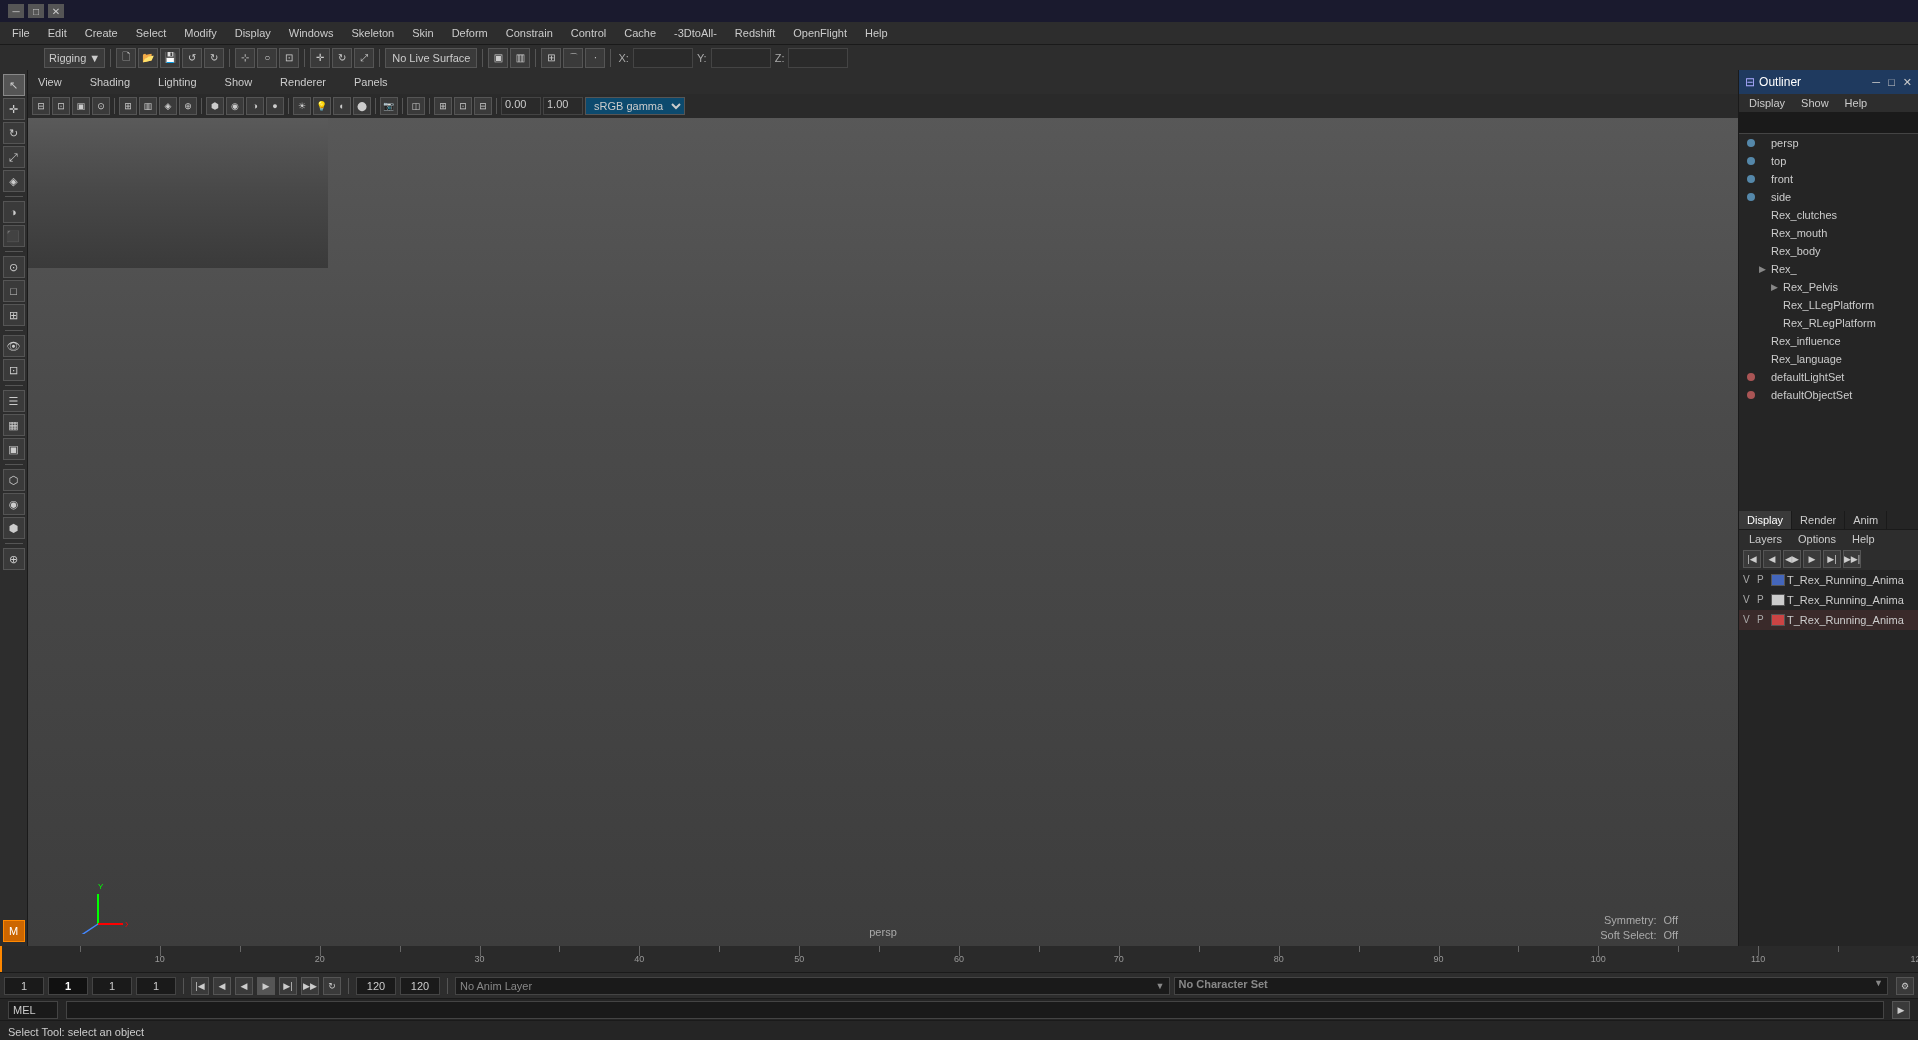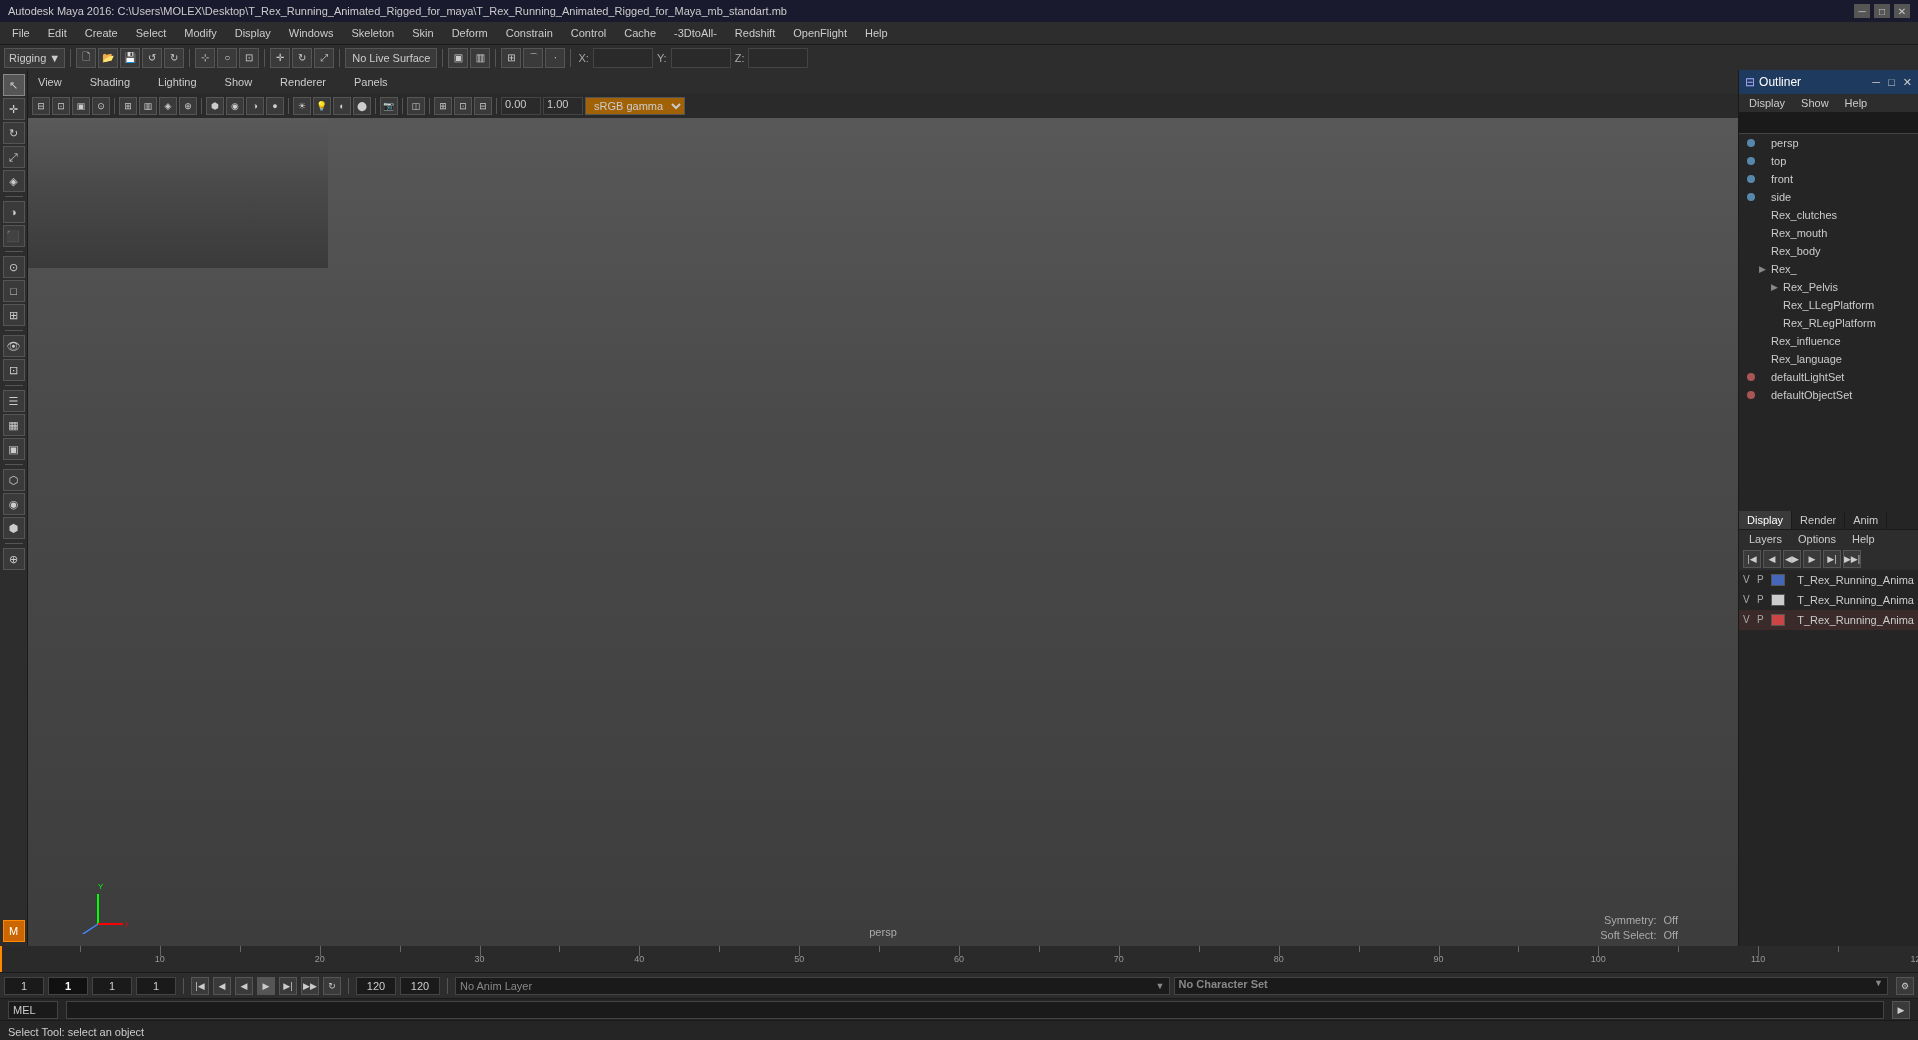--- a/index.html
+++ b/index.html
@@ -93,20 +93,21 @@
       height: 20px;
       background: #3a3a3a;
       border: 1px solid #555;
       color: #ccc;
       font-size: 11px;
       padding: 0 4px;
       cursor: pointer;
       display: flex;
       align-items: center;
       gap: 3px;
+      margin-left: 40px;
     }
     .no-live-surface {
       background: #3a3a3a;
       border: 1px solid #555;
       color: #cccccc;
       font-size: 11px;
       padding: 1px 6px;
       height: 20px;
       display: flex;
       align-items: center;
@@ -218,21 +219,21 @@
       background: #3a3a3a;
       border: 1px solid #555;
       color: #ccc;
       font-size: 9px;
       cursor: pointer;
       display: flex;
       align-items: center;
       justify-content: center;
     }
     .gamma-selector {
-      background: #a16207;
+      background: #0c4a6e;
       border: 1px solid #555;
       color: #ccc;
       font-size: 11px;
       padding: 1px 4px;
       height: 18px;
     }
     .value-field {
       width: 40px;
       height: 18px;
       background: #2a2a2a;
@@ -394,21 +395,20 @@
       height: 12px;
       border: 1px solid #555;
     }
     .layer-name {
       font-size: 11px;
       color: #ccc;
       flex: 1;
       overflow: hidden;
       text-overflow: ellipsis;
       white-space: nowrap;
-      text-align: right;
     }
 
     
     #timeline-area {
       width: 100%;
       background: #2d2d2d;
     }
     #timeline-ruler {
       height: 20px;
       background: #2a2a2a;
@@ -514,21 +514,20 @@
       bottom: 0;
       width: 2px;
       background: #ff8800;
       z-index: 5;
     }
   </style>
 </head>
 <body>
 
 <div id="title-bar">
-  <span style="overflow:hidden;white-space:nowrap;text-overflow:ellipsis;max-width:1800px;font-size:11px;">Autodesk Maya 2016: C:\Users\MOLEX\Desktop\T_Rex_Running_Animated_Rigged_for_maya\T_Rex_Running_Animated_Rigged_for_Maya_mb_standart.mb</span>
   <div id="title-bar-controls">
     <button class="title-btn">─</button>
     <button class="title-btn">□</button>
     <button class="title-btn">✕</button>
   </div>
 </div>
 
 <div id="menu-bar">
   <span class="menu-item">File</span>
   <span class="menu-item">Edit</span>

